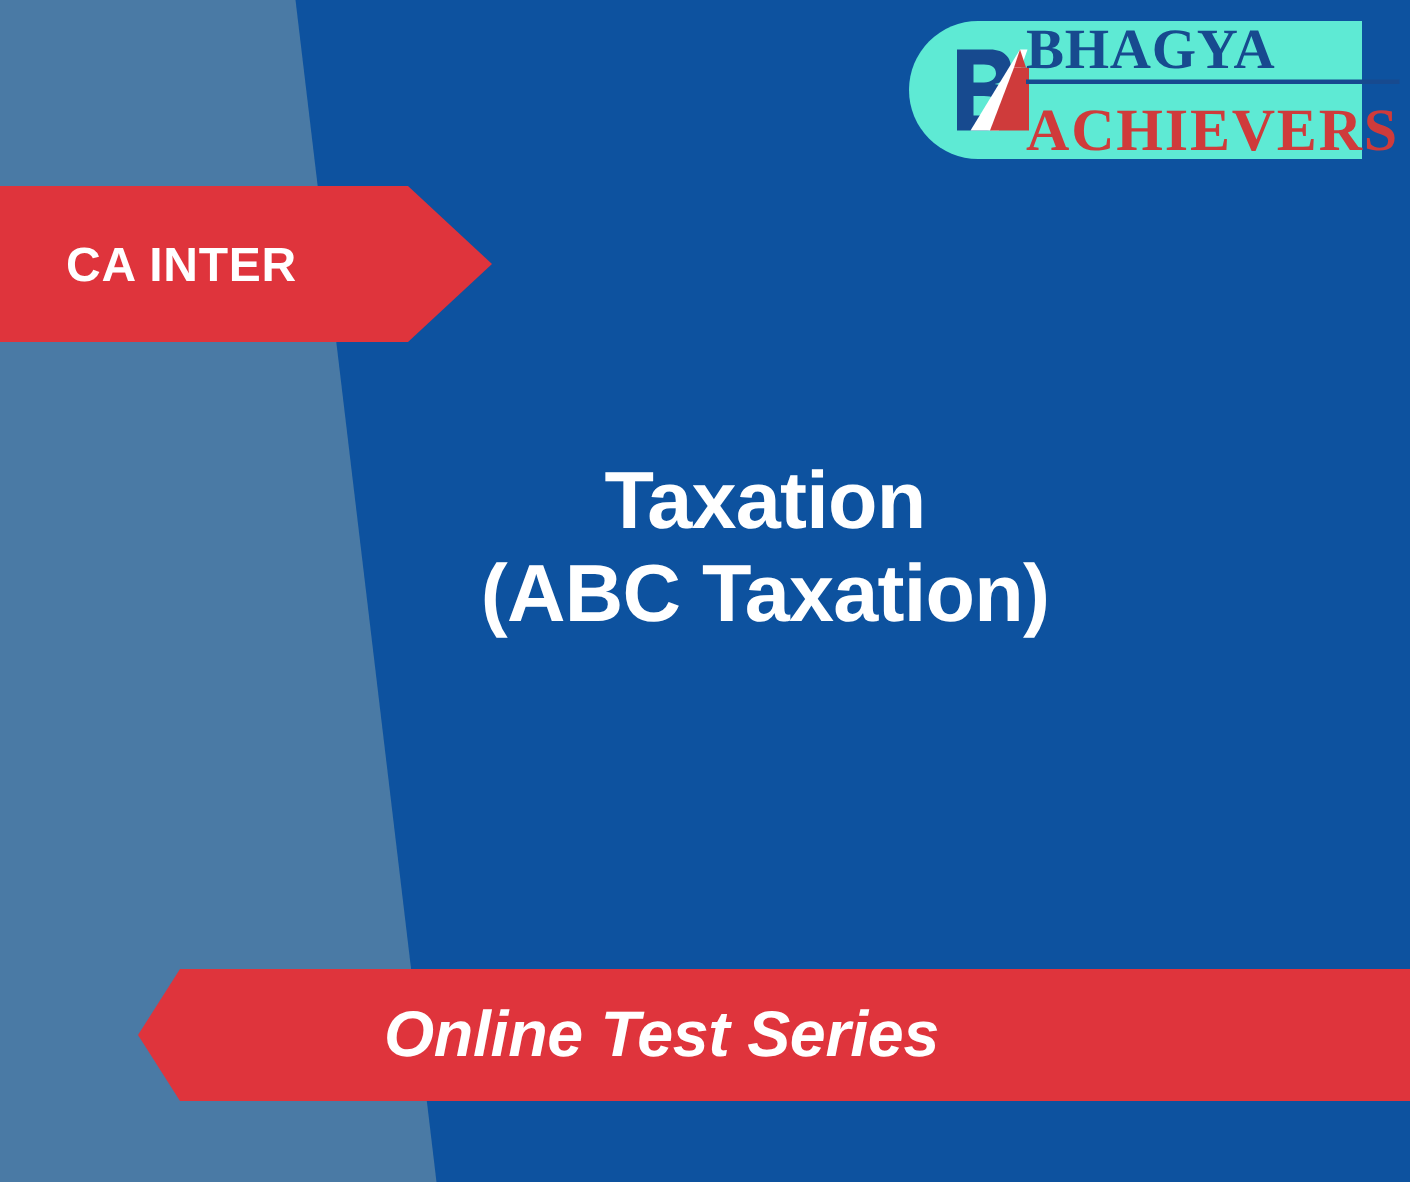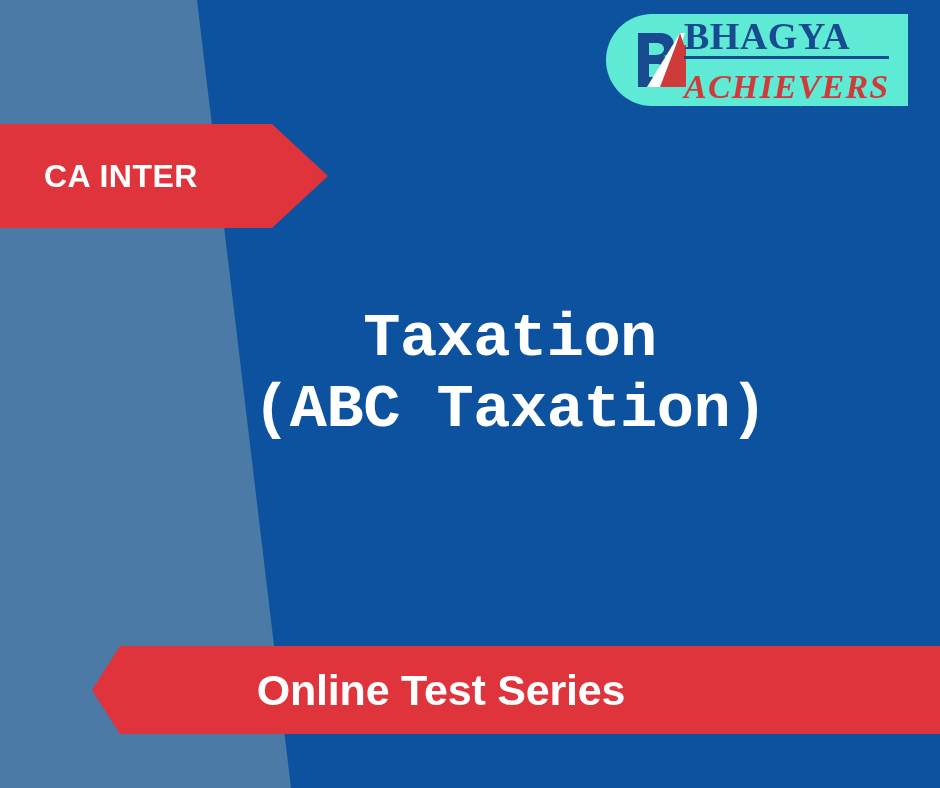--- a/index.html
+++ b/index.html
@@ -63,26 +63,25 @@
     font-size: 38px;
     letter-spacing: 0.5px;
     color: #174a8f;
     border-bottom: 3px solid #174a8f;
     padding-bottom: 1px;
     white-space: nowrap;
   }
   .logo-bottom {
     font-family: "Liberation Serif", serif;
     font-weight: 700;
-    font-size: 34px;
+    font-size: 40px;
     letter-spacing: 1.2px;
     color: #cf3b3b;
     margin-top: 11px;
     white-space: nowrap;
-    font-style: italic;
   }
 
   
   .ribbon-level {
     position: absolute;
     left: 0;
     top: 124px;
     width: 328px;
     height: 104px;
     display: flex;
@@ -109,38 +108,38 @@
   .title-block {
     position: absolute;
     left: 240px;
     top: 304px;
     width: 540px;
     text-align: center;
     color: #ffffff;
     z-index: 3;
   }
   .title-line {
-    font-size: 62px;
+    font-size: 54px;
     font-weight: 700;
     line-height: 1.14;
     letter-spacing: -0.5px;
     white-space: nowrap;
-    font-family: Liberation Mono, monospace;
   }
 
   
   .ribbon-footer {
     position: absolute;
     left: 92px;
     top: 646px;
     width: 848px;
     height: 88px;
     display: flex;
     align-items: center;
     justify-content: center;
+    font-style: italic;
   }
   .ribbon-footer .ribbon-shape {
     position: absolute;
     inset: 0;
     width: 100%;
     height: 100%;
   }
   .ribbon-footer .ribbon-text {
     position: relative;
     z-index: 2;

